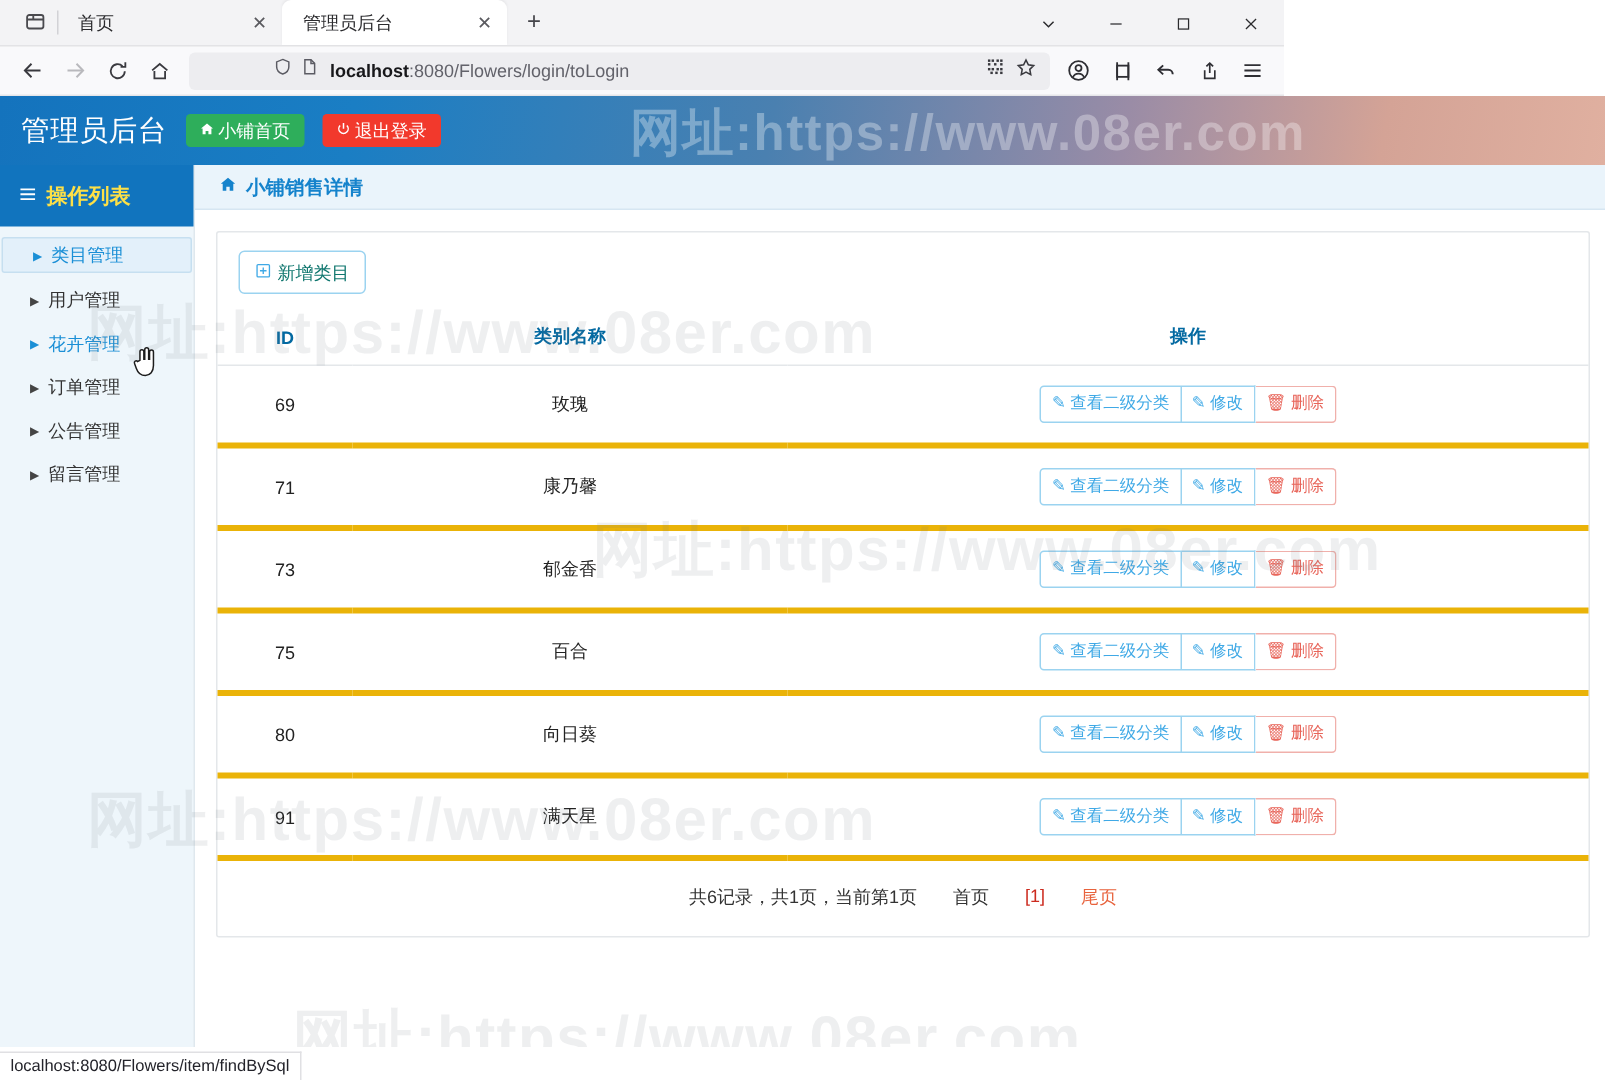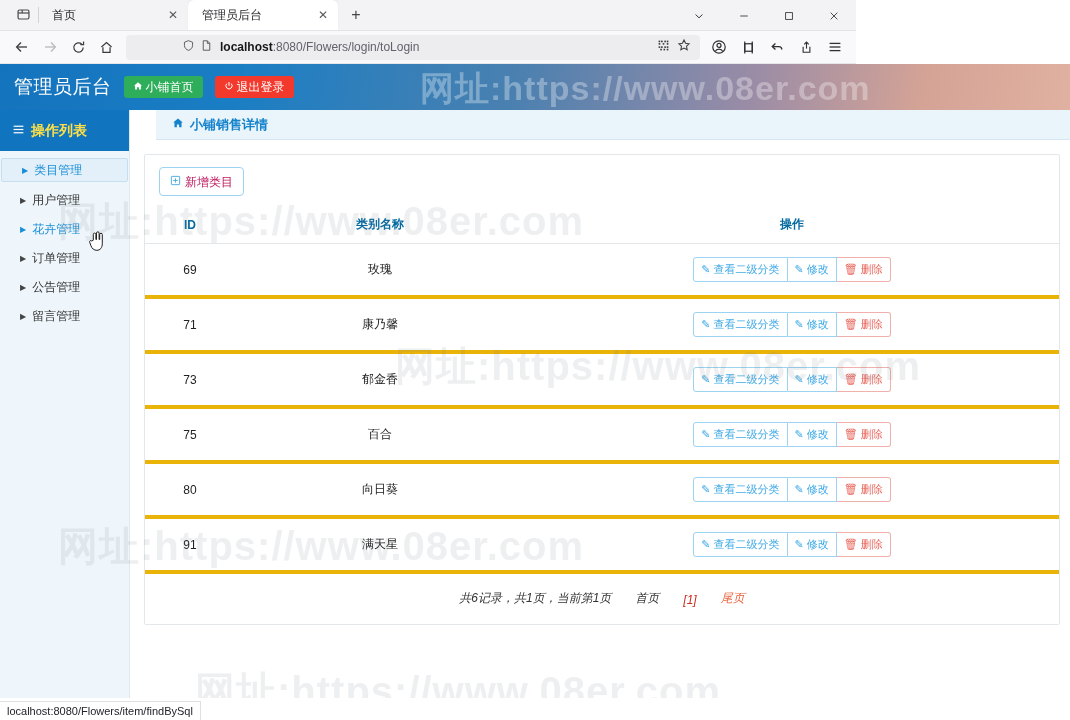--- a/index.html
+++ b/index.html
@@ -97,28 +97,28 @@
     background: #e3f0fa; color: #1a8fd6; border: 1px solid #c6dff0;
     margin-left: 1px; margin-right: 1px; height: 24px; border-radius: 2px;
   }
   .side-item.hover { color: #1a8fd6; }
   .side-item.hover .caret, .side-item.active .caret { color: #1a8fd6; }
 
   .main { flex: 1; position: relative; background: #ffffff; }
   .breadcrumb {
     height: 30px; background: #eaf4fb; border-bottom: 1px solid #d6e6f2;
     display: flex; align-items: center; gap: 6px; padding-left: 16px;
-    font-size: 13px; color: #1583cc; font-weight: 700; margin-left: 26px;
+    font-size: 13px; color: #1583cc; font-weight: 700;
   }
   .content-pad { padding: 14px 10px 0 14px; }
   .panel { border: 1px solid #e4e7ea; background: #fff; border-radius: 2px; }
   .panel-top { padding: 12px 14px 11px 14px; }
   .btn-outline {
     display: inline-flex; align-items: center; gap: 4px;
-    border: 1px solid #9bd3f0; color: #be185d; background: #fff;
+    border: 1px solid #9bd3f0; color: #0f766e; background: #fff;
     border-radius: 4px; font-size: 12px; padding: 7px 10px; line-height: 1;
   }
 
   table.grid { width: 100%; border-collapse: collapse; }
   table.grid th {
     font-size: 12px; color: #0369a1; font-weight: 700; text-align: center;
     padding: 9px 0 10px 0; border-bottom: 1px solid #e4e7ea; background: transparent;
   }
   table.grid td {
     font-size: 12px; color: #222; text-align: center; padding: 13px 0;
@@ -129,21 +129,21 @@
   .btn-group { display: inline-flex; }
   .bg-btn {
     font-size: 11px; line-height: 1; padding: 6px 7px; border: 1px solid #9bd3f0;
     color: #3fa9e6; background: #fff; display: inline-flex; align-items: center; gap: 3px;
   }
   .bg-btn:first-child { border-radius: 3px 0 0 3px; }
   .bg-btn + .bg-btn { border-left: none; }
   .bg-btn.danger { color: #e8655a; border-color: #f0b0ab; border-radius: 0 3px 3px 0; }
   .pager {
     text-align: center; font-size: 12px; color: #333; padding: 16px 0 17px 0;
-    display: flex; align-items: flex-end; justify-content: center; gap: 24px; font-style: italic;
+    display: flex; align-items: flex-start; justify-content: center; gap: 24px;
   }
   .pg-link { color: #333; }
   .pg-cur { color: #cc2b1f; }
   .pg-last { color: #e8623c; }
 
   
   .wm {
     position: absolute; font-size: 40px; font-weight: 700; letter-spacing: 1px;
     color: rgba(120,130,140,.13); white-space: nowrap; pointer-events: none; user-select: none;
   }

